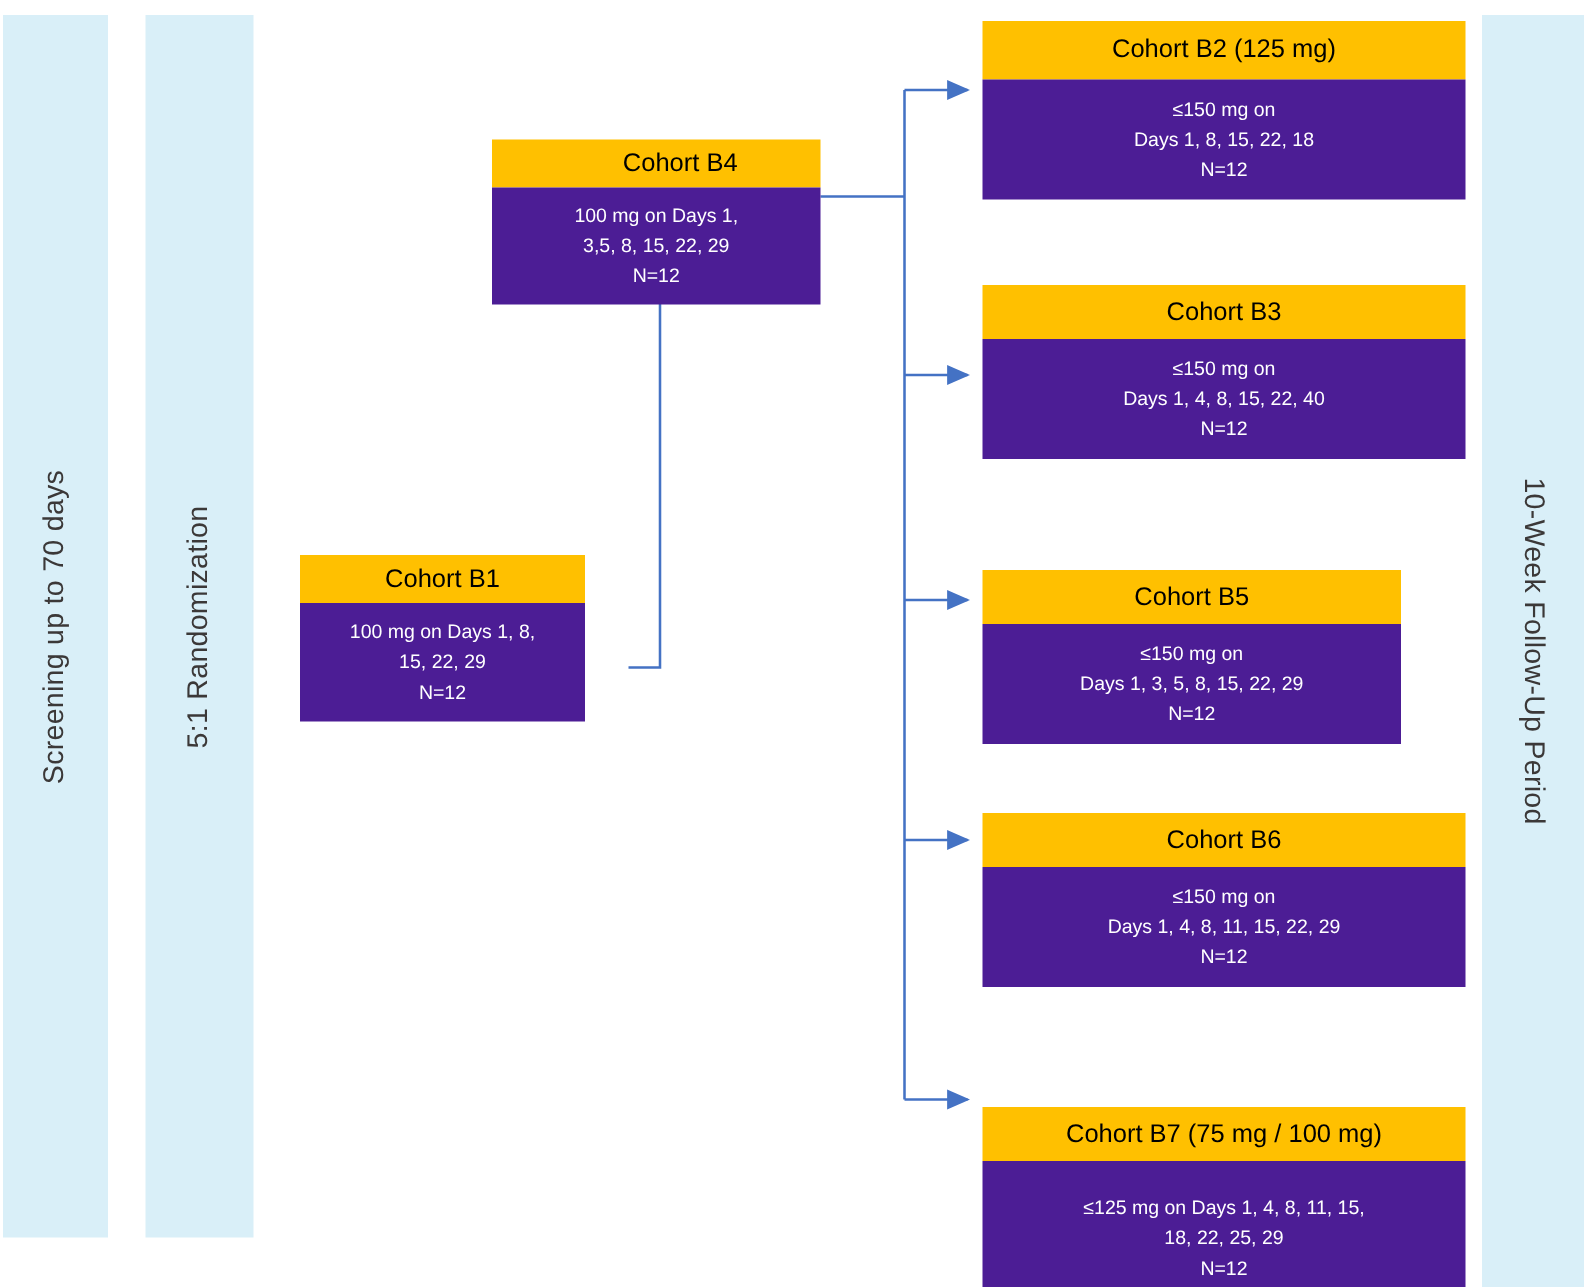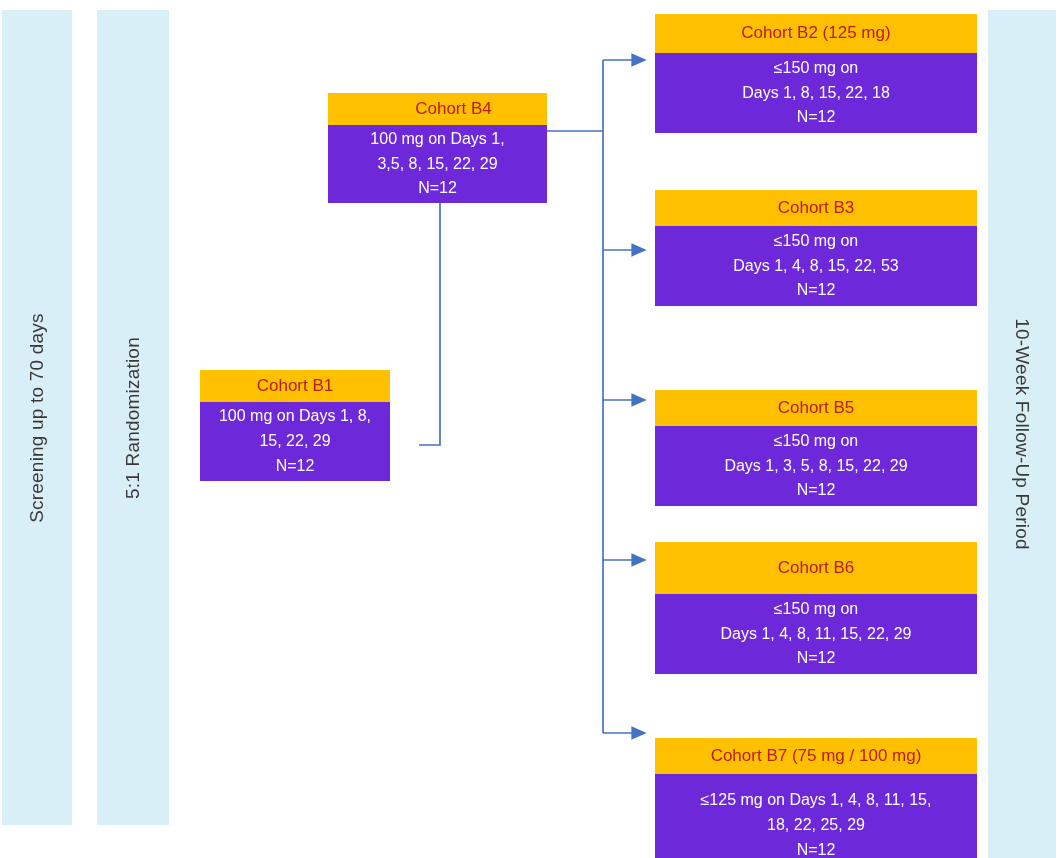--- a/index.html
+++ b/index.html
@@ -43,34 +43,34 @@
   #band-random    { left: 97px;  top: 10px; width: 72px; height: 815px; }
   #band-followup  { left: 988px; top: 10px; width: 68px; height: 848px; }
 
   
   .cohort {
     position: absolute;
     box-sizing: border-box;
   }
   .cohort-header {
     background: #FFC000;
-    color: #b91c1c;
+    color: #000000;
     font-size: 17px;
     display: flex;
     align-items: center;
     justify-content: center;
     text-align: center;
     width: 100%;
     box-sizing: border-box;
     line-height: 1.1;
   }
   .cohort-body {
-    background: #6d28d9;
+    background: #4c1d95;
     color: #FFFFFF;
-    font-size: 16px;
+    font-size: 13px;
     display: flex;
     flex-direction: column;
     align-items: center;
     justify-content: center;
     text-align: center;
     width: 100%;
     box-sizing: border-box;
     padding: 2px 6px;
     line-height: 1.55;
   }
@@ -78,26 +78,26 @@
 
   
   #cohort-b2 { left: 655px; top: 14px;  width: 322px; }
   #cohort-b2 .cohort-header { height: 39px; }
   #cohort-b2 .cohort-body   { height: 80px; }
 
   #cohort-b3 { left: 655px; top: 190px; width: 322px; border-radius: 25px; }
   #cohort-b3 .cohort-header { height: 36px; }
   #cohort-b3 .cohort-body   { height: 80px; }
 
-  #cohort-b5 { left: 655px; top: 390px; width: 322px; }
+  #cohort-b5 { left: 655px; top: 380px; width: 279px; }
   #cohort-b5 .cohort-header { height: 36px; }
   #cohort-b5 .cohort-body   { height: 80px; }
 
   #cohort-b6 { left: 655px; top: 542px; width: 322px; }
-  #cohort-b6 .cohort-header { height: 52px; }
+  #cohort-b6 .cohort-header { height: 36px; }
   #cohort-b6 .cohort-body   { height: 80px; }
 
   #cohort-b7 { left: 655px; top: 738px; width: 322px; }
   #cohort-b7 .cohort-header { height: 36px; }
   #cohort-b7 .cohort-body   { height: 103px; }
 
   #cohort-b4 { left: 328px; top: 93px;  width: 219px; }
   #cohort-b4 .cohort-header { height: 32px; padding-left: 32px; }
   #cohort-b4 .cohort-body   { height: 78px; text-align: right; }
 
@@ -192,21 +192,21 @@
       <span class="ln">≤150 mg on</span>
       <span class="ln">Days 1, 8, 15, 22, 18</span>
       <span class="ln">N=12</span>
     </div>
   </div>
 
   <div class="cohort" id="cohort-b3">
     <div class="cohort-header">Cohort B3</div>
     <div class="cohort-body">
       <span class="ln">≤150 mg on</span>
-      <span class="ln">Days 1, 4, 8, 15, 22, 53</span>
+      <span class="ln">Days 1, 4, 8, 15, 22, 40</span>
       <span class="ln">N=12</span>
     </div>
   </div>
 
   <div class="cohort" id="cohort-b5">
     <div class="cohort-header">Cohort B5</div>
     <div class="cohort-body">
       <span class="ln">≤150 mg on</span>
       <span class="ln">Days 1, 3, 5, 8, 15, 22, 29</span>
       <span class="ln">N=12</span>

